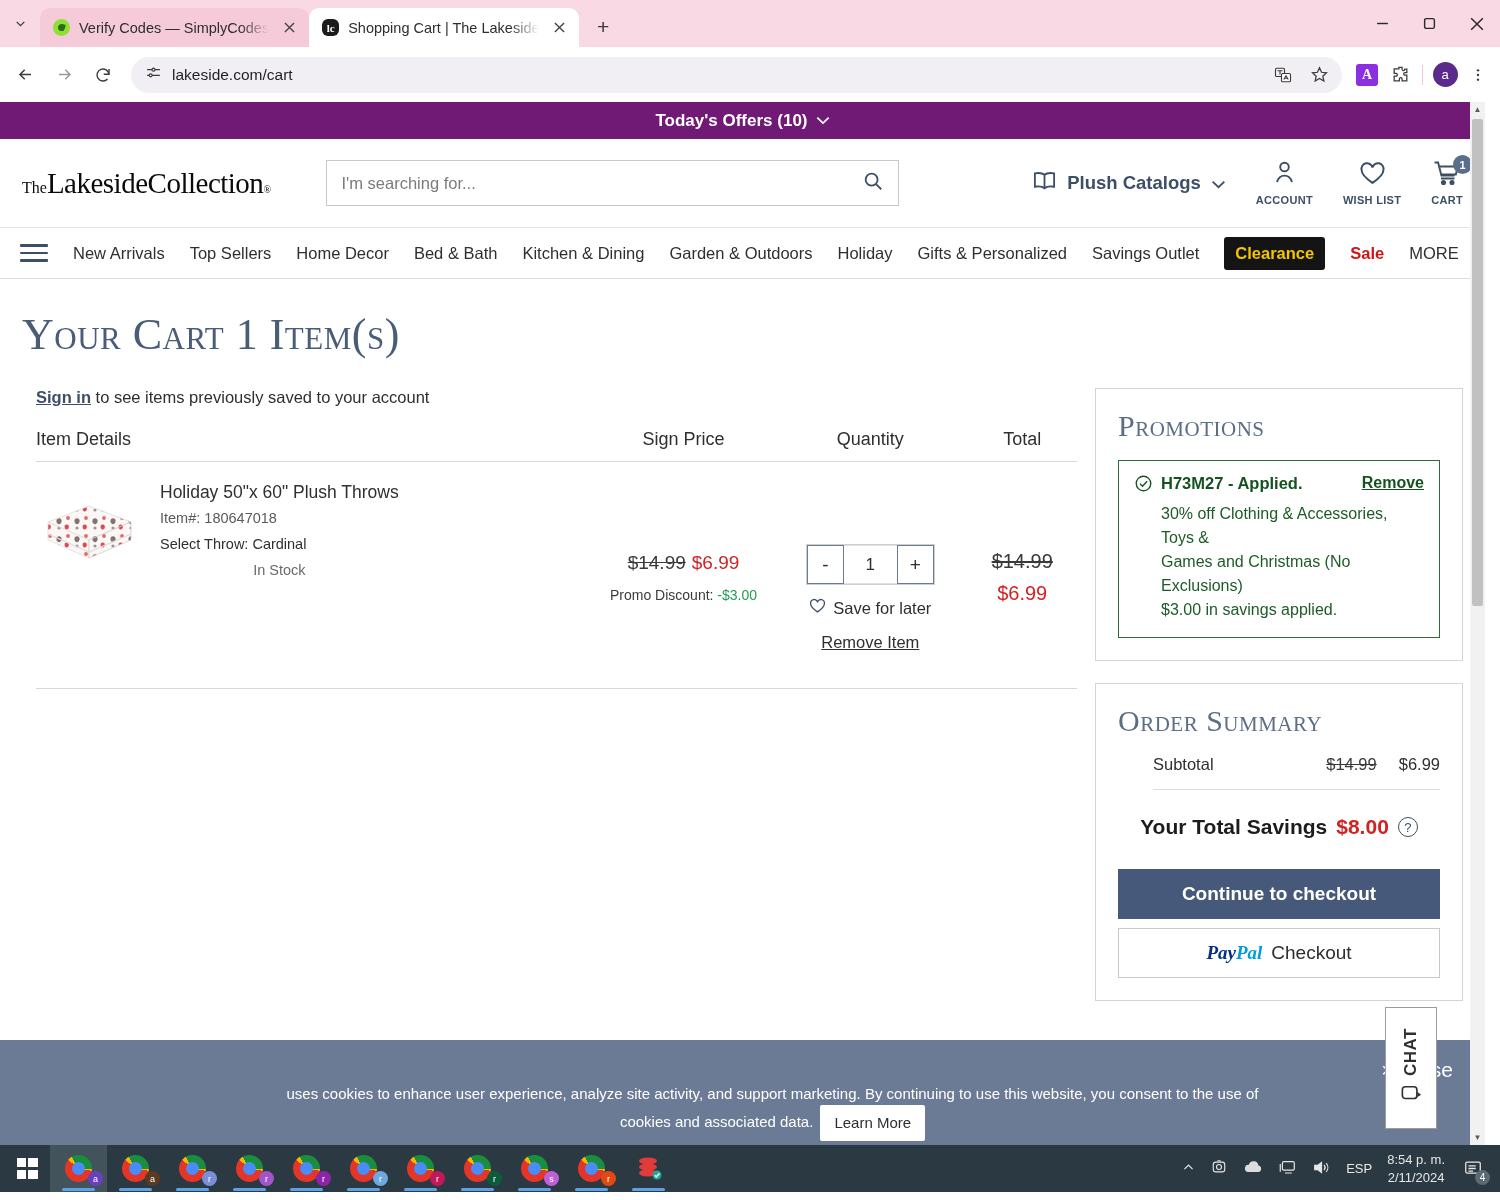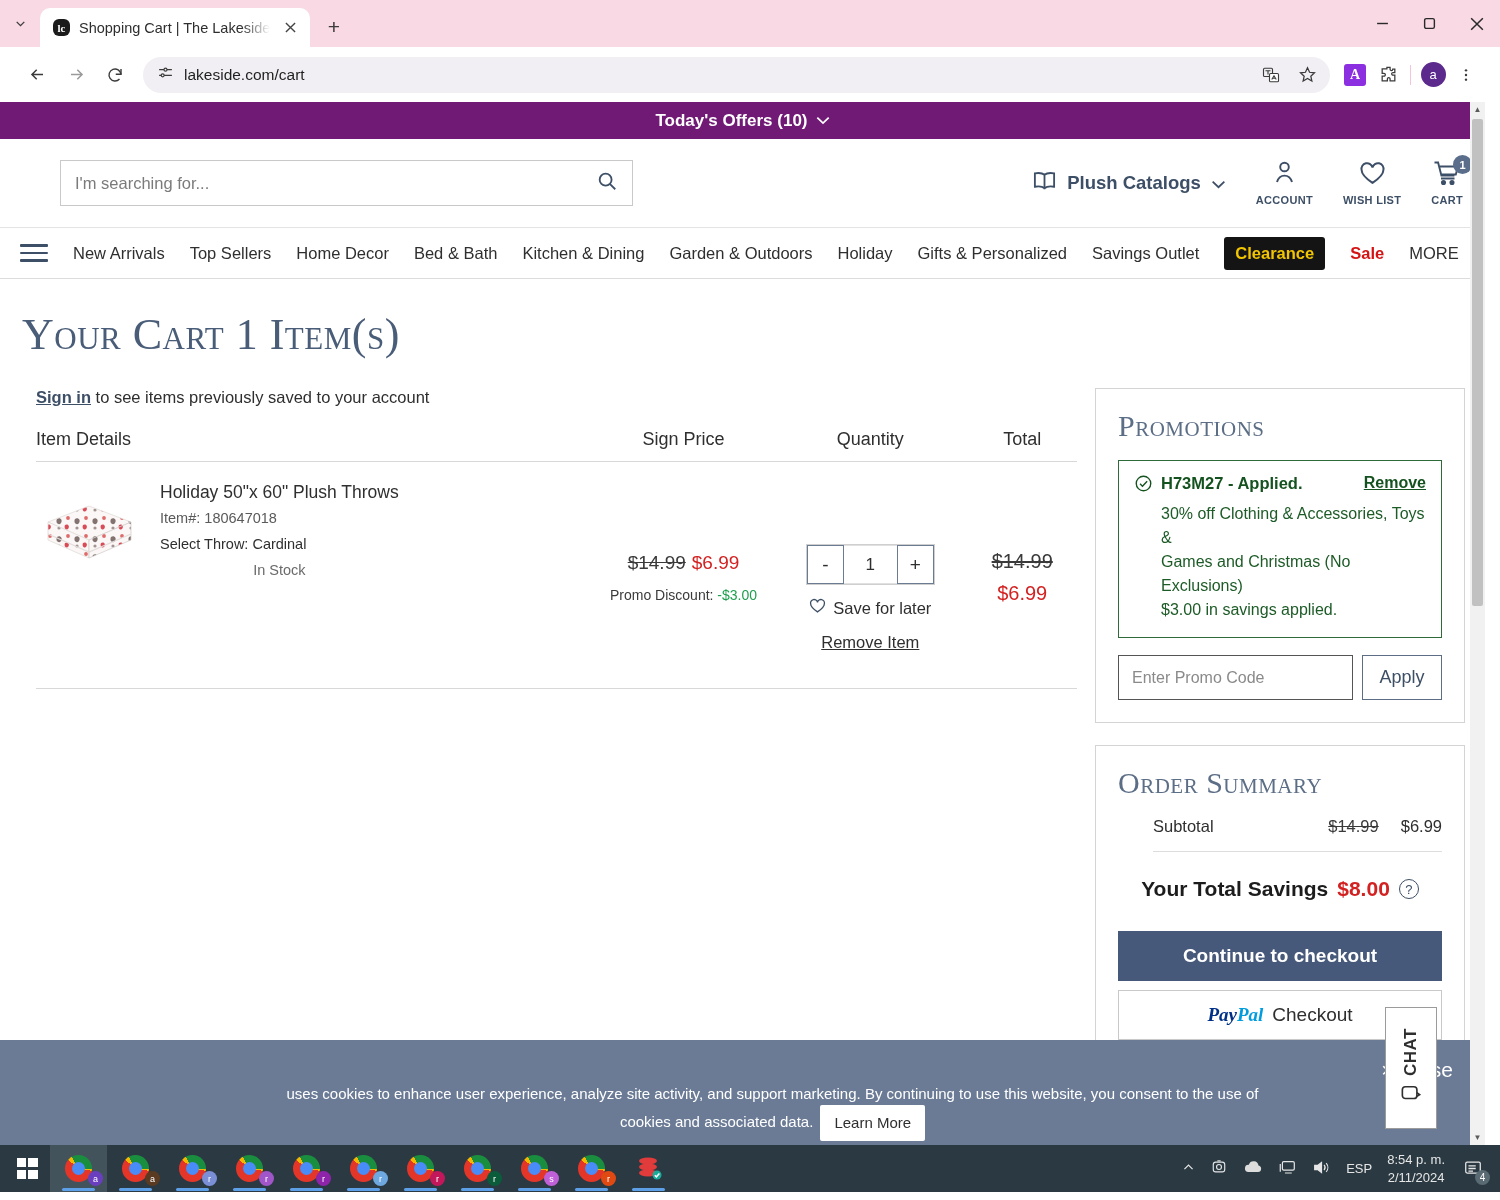--- a/index.html
+++ b/index.html
@@ -62,21 +62,21 @@
     position: absolute; right: 0; top: 0; height: 47px;
     display: flex; align-items: center;
   }
   .win-btn {
     width: 47px; height: 47px; display: flex;
     align-items: center; justify-content: center;
     color: #2a2a2a; font-size: 14px;
   }
   .browser-toolbar {
     height: 55px; background: #ffffff;
-    display: flex; align-items: center; padding: 0 19px; gap: 3px;
+    display: flex; align-items: center; padding: 0 7px; gap: 3px;
   }
   .nav-btn {
     width: 36px; height: 36px; border-radius: 50%;
     display: flex; align-items: center; justify-content: center;
     color: #3b3b3b;
   }
   .omnibox {
     flex: 1; height: 36px; background: #f1eff3;
     border-radius: 18px; display: flex; align-items: center;
     padding: 0 8px 0 14px; margin: 0 7px; gap: 10px;
@@ -401,20 +401,29 @@
 </head>
 <body>
 
 <div class="browser-tabbar">
   <div class="tab-dropdown">
     <svg width="13" height="13" viewBox="0 0 24 24" fill="none" stroke="#3c3c3c" stroke-width="2.4">
         <path d="M5 9l7 7 7-7"></path>
       </svg>
   </div>
 
+  <div class="tab inactive">
+    <span class="tab-favicon fav-simply"></span>
+    <span class="tab-title">Verify Codes — SimplyCodes</span>
+    <span class="tab-close">
+      <svg width="11" height="11" viewBox="0 0 12 12" stroke="#444" stroke-width="1.5">
+          <path d="M1 1l10 10M11 1L1 11"></path>
+        </svg>
+    </span>
+  </div>
 
   <div class="tab active">
     <span class="tab-favicon fav-lakeside">lc</span>
     <span class="tab-title">Shopping Cart | The Lakeside Co</span>
     <span class="tab-close">
       <svg width="11" height="11" viewBox="0 0 12 12" stroke="#444" stroke-width="1.5">
           <path d="M1 1l10 10M11 1L1 11"></path>
         </svg>
     </span>
   </div>
@@ -511,20 +520,26 @@
   <div class="offers-bar">
     <span>Today's Offers (10)</span>
     <span class="chev">
       <svg width="14" height="9" viewBox="0 0 16 10" fill="none" stroke="#fff" stroke-width="2">
             <path d="M1.5 1.8L8 8l6.5-6.2"></path>
           </svg>
     </span>
   </div>
 
   <div class="site-header">
+    <div class="logo">
+      <span class="sm">The</span>
+          <span>Lakeside</span>
+          <span>Collection</span>
+          <span class="reg">®</span>
+    </div>
 
     <div class="search-wrap">
       <input class="search-input" placeholder="I'm searching for..." style="">
       <span>
         <svg width="22" height="22" viewBox="0 0 24 24" fill="none" stroke="#3d4f66" stroke-width="2">
               <circle cx="10.5" cy="10.5" r="6.5"></circle>
               <path d="M15.3 15.3L21 21"></path>
             </svg>
       </span>
     </div>
@@ -691,24 +706,20 @@
             </span>
             <span class="promo-code">H73M27 - Applied.</span>
             <a class="promo-remove">Remove</a>
           </div>
           <div class="promo-desc">
             <div>30% off Clothing &amp; Accessories, Toys &amp;</div>
             <div>Games and Christmas (No Exclusions)</div>
             <div>$3.00 in savings applied.</div>
           </div>
         </div>
-        <div class="promo-input-row">
-          <input class="promo-input" placeholder="Enter Promo Code" style="">
-          <button class="apply-btn">Apply</button>
-        </div>
       </div>
 
       <div class="panel">
         <div class="panel-title">Order Summary</div>
         <div class="sum-row">
           <span class="sum-label">Subtotal</span>
           <span class="sum-old">$14.99</span>
           <span>$6.99</span>
         </div>
         <div class="savings-row">

